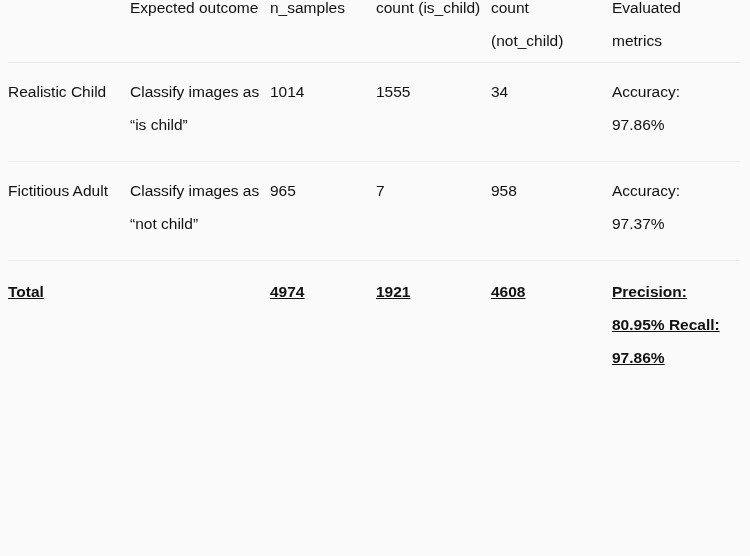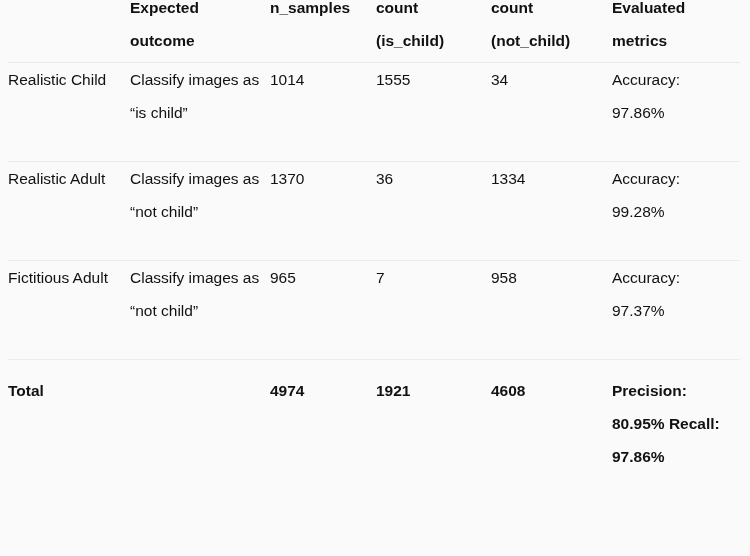--- a/index.html
+++ b/index.html
@@ -35,21 +35,21 @@
   col.c-scenario { width: 122px; }
   col.c-outcome  { width: 140px; }
   col.c-nsamples { width: 106px; }
   col.c-ischild  { width: 115px; }
   col.c-notchild { width: 121px; }
   col.c-metrics  { width: 128px; }
 
   thead th {
     text-align: left;
     vertical-align: top;
-    font-weight: 700;
+    font-weight: 400;
     color: #111111;
     padding: 0 10px 0 0;
     border-bottom: 1px solid #e9e9e9;
     height: 62px;
     box-sizing: border-box;
     line-height: 33px;
   }
   thead th .hdr {
     display: block;
     margin-top: -9px;
@@ -60,29 +60,31 @@
     vertical-align: top;
     padding: 0 10px 0 0;
     border-bottom: 1px solid #ececec;
     height: 99px;
     box-sizing: border-box;
     line-height: 33px;
     color: #111111;
   }
   tbody td .cell {
     display: block;
+    padding-top: 12px;
   }
 
   tbody tr.total-row td {
     font-weight: bold;
     border-bottom: none;
     height: auto;
   }
   tbody tr.total-row td .cell {
     padding-top: 14px;
+    text-decoration: underline;
   }
 </style>
 </head>
 <body>
 
 <div class="table-wrap">
   <table class="eval-table">
     <colgroup>
       <col class="c-scenario">
       <col class="c-outcome">
@@ -129,40 +131,20 @@
           <span class="cell">1555</span>
         </td>
         <td>
           <span class="cell">34</span>
         </td>
         <td>
           <span class="cell">Accuracy: 97.86%</span>
         </td>
       </tr>
 
-      <tr>
-        <td>
-          <span class="cell">Realistic Adult</span>
-        </td>
-        <td>
-          <span class="cell">Classify images as “not child”</span>
-        </td>
-        <td>
-          <span class="cell">1370</span>
-        </td>
-        <td>
-          <span class="cell">36</span>
-        </td>
-        <td>
-          <span class="cell">1334</span>
-        </td>
-        <td>
-          <span class="cell">Accuracy: 99.28%</span>
-        </td>
-      </tr>
 
       <tr>
         <td>
           <span class="cell">Fictitious Adult</span>
         </td>
         <td>
           <span class="cell">Classify images as “not child”</span>
         </td>
         <td>
           <span class="cell">965</span>

